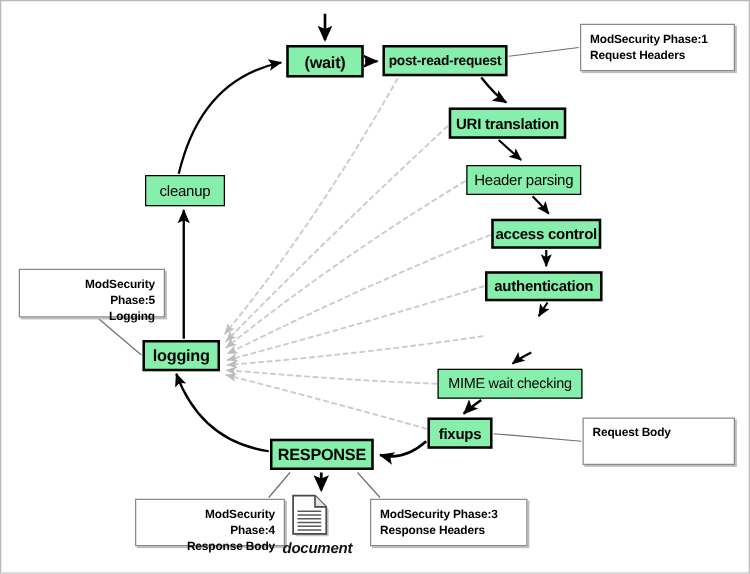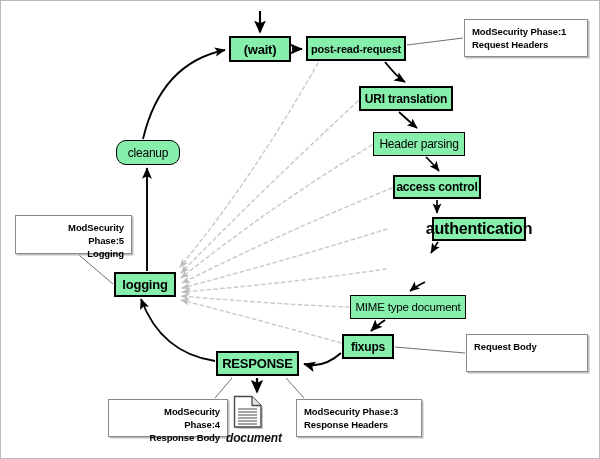--- a/index.html
+++ b/index.html
@@ -122,26 +122,26 @@
       <path d="M348,306 Q270,303 180,295" marker-end="url(#ah-dash)"></path>
       <path d="M340,342 Q262,320 180,299" marker-end="url(#ah-dash)"></path>
     </g>
   </svg>
 
   <div class="node bold" style="left: 228px; top: 35px; width: 62px; height: 26px; font-size: 13px;">(wait)</div>
   <div class="node bold" style="left: 305px; top: 35px; width: 100px; height: 25px; font-size: 11px;">post-read-request</div>
   <div class="node bold" style="left: 358px; top: 85px; width: 94px; height: 25px; font-size: 12px;">URI translation</div>
   <div class="node thin" style="left: 372px; top: 131px; width: 92px; height: 24px; font-size: 12px;">Header parsing</div>
   <div class="node bold" style="left: 392px; top: 174px; width: 88px; height: 24px; font-size: 12px;">access control</div>
-  <div class="node bold" style="left: 387px; top: 216px; width: 94px; height: 24px; font-size: 16px; margin-left: 44px;">authentication</div>
-  <div class="node thin" style="left: 349px; top: 294px; width: 116px; height: 24px; font-size: 11.5px;">MIME type document</div>
+  <div class="node bold" style="left: 387px; top: 216px; width: 94px; height: 24px; font-size: 12px;">authentication</div>
+  <div class="node thin" style="left: 349px; top: 294px; width: 116px; height: 24px; font-size: 11.5px;">MIME wait checking</div>
   <div class="node bold" style="left: 341px; top: 333px; width: 52px; height: 25px; font-size: 12px;">fixups</div>
   <div class="node bold" style="left: 215px; top: 350px; width: 83px; height: 25px; font-size: 13px;">RESPONSE</div>
   <div class="node bold" style="left: 113px; top: 271px; width: 62px; height: 25px; font-size: 13px;">logging</div>
-  <div class="node thin" style="left: 115px; top: 139px; width: 64px; height: 25px; font-size: 12px; border-radius: 10px;">cleanup</div>
+  <div class="node thin" style="left: 115px; top: 139px; width: 64px; height: 25px; font-size: 12px;">cleanup</div>
 
   <div class="phase-box left" style="left: 463px; top: 18px; width: 124px; height: 38px;">
     <div>ModSecurity Phase:1</div>
     <div>Request Headers</div>
   </div>
   <div class="phase-box left" style="left: 465px; top: 333px; width: 122px; height: 38px;">
     <div>Request Body</div>
   </div>
   <div class="phase-box left" style="left: 295px; top: 398px; width: 126px; height: 38px;">
     <div>ModSecurity Phase:3</div>

